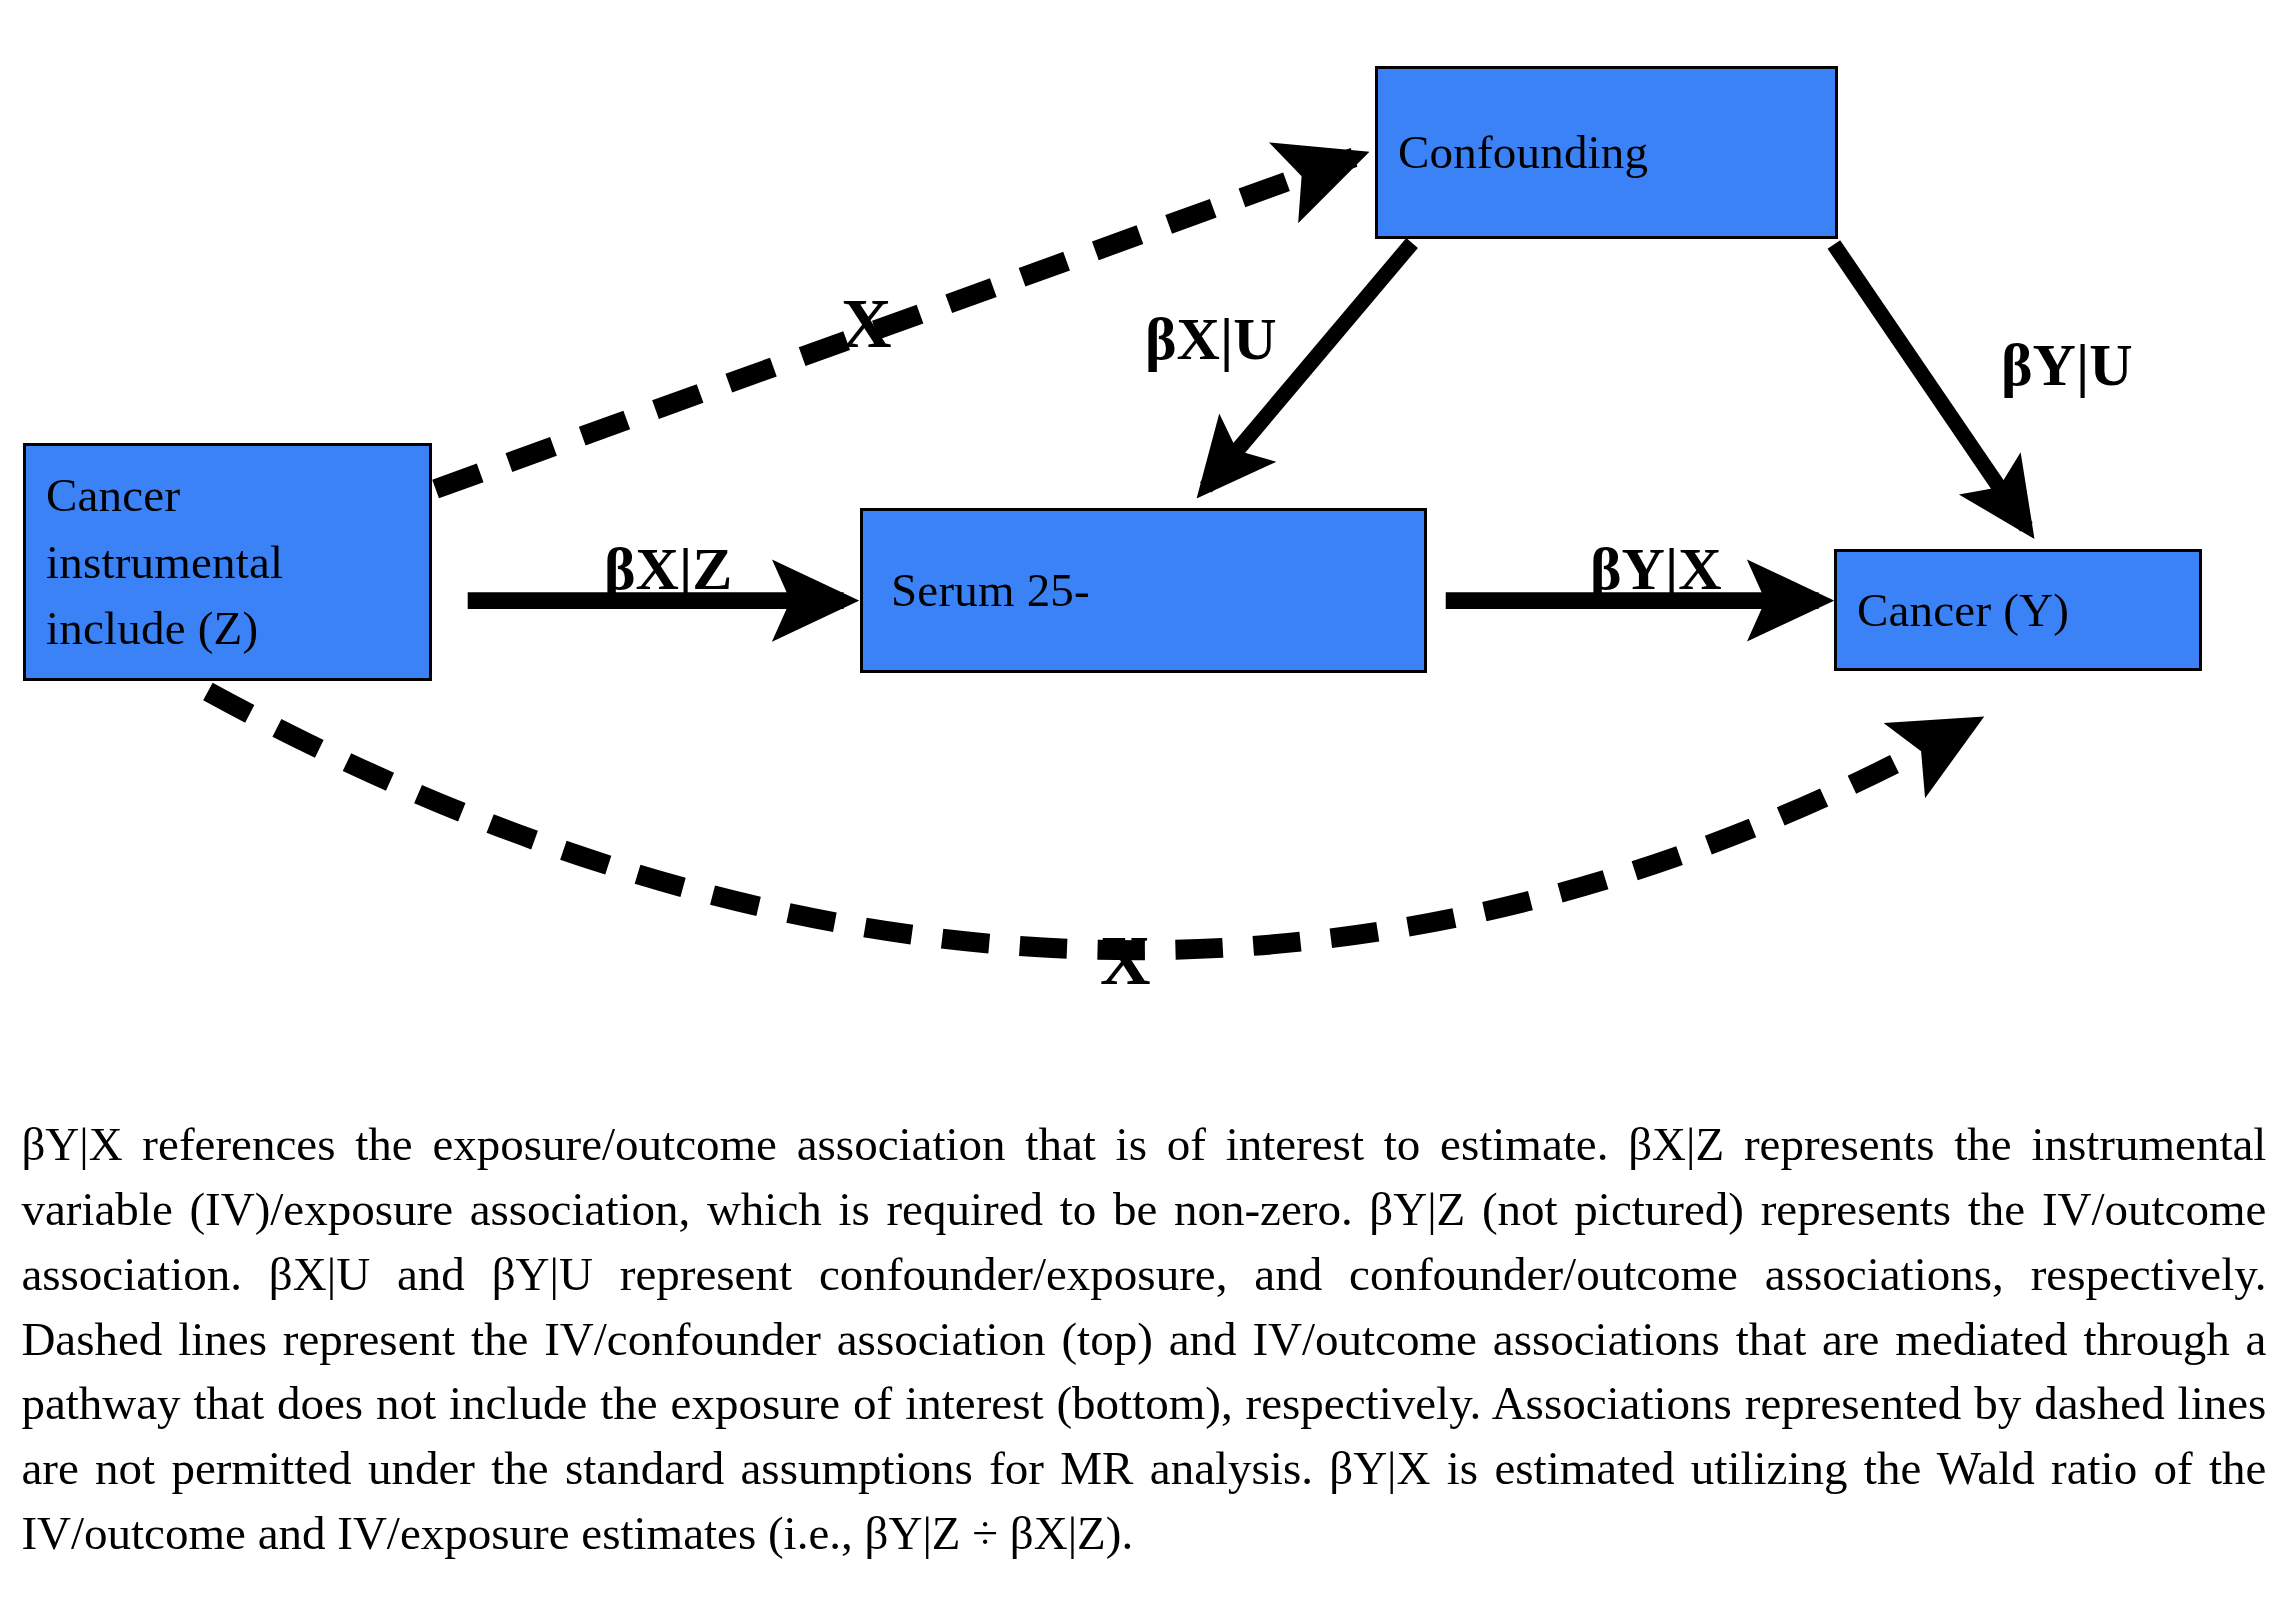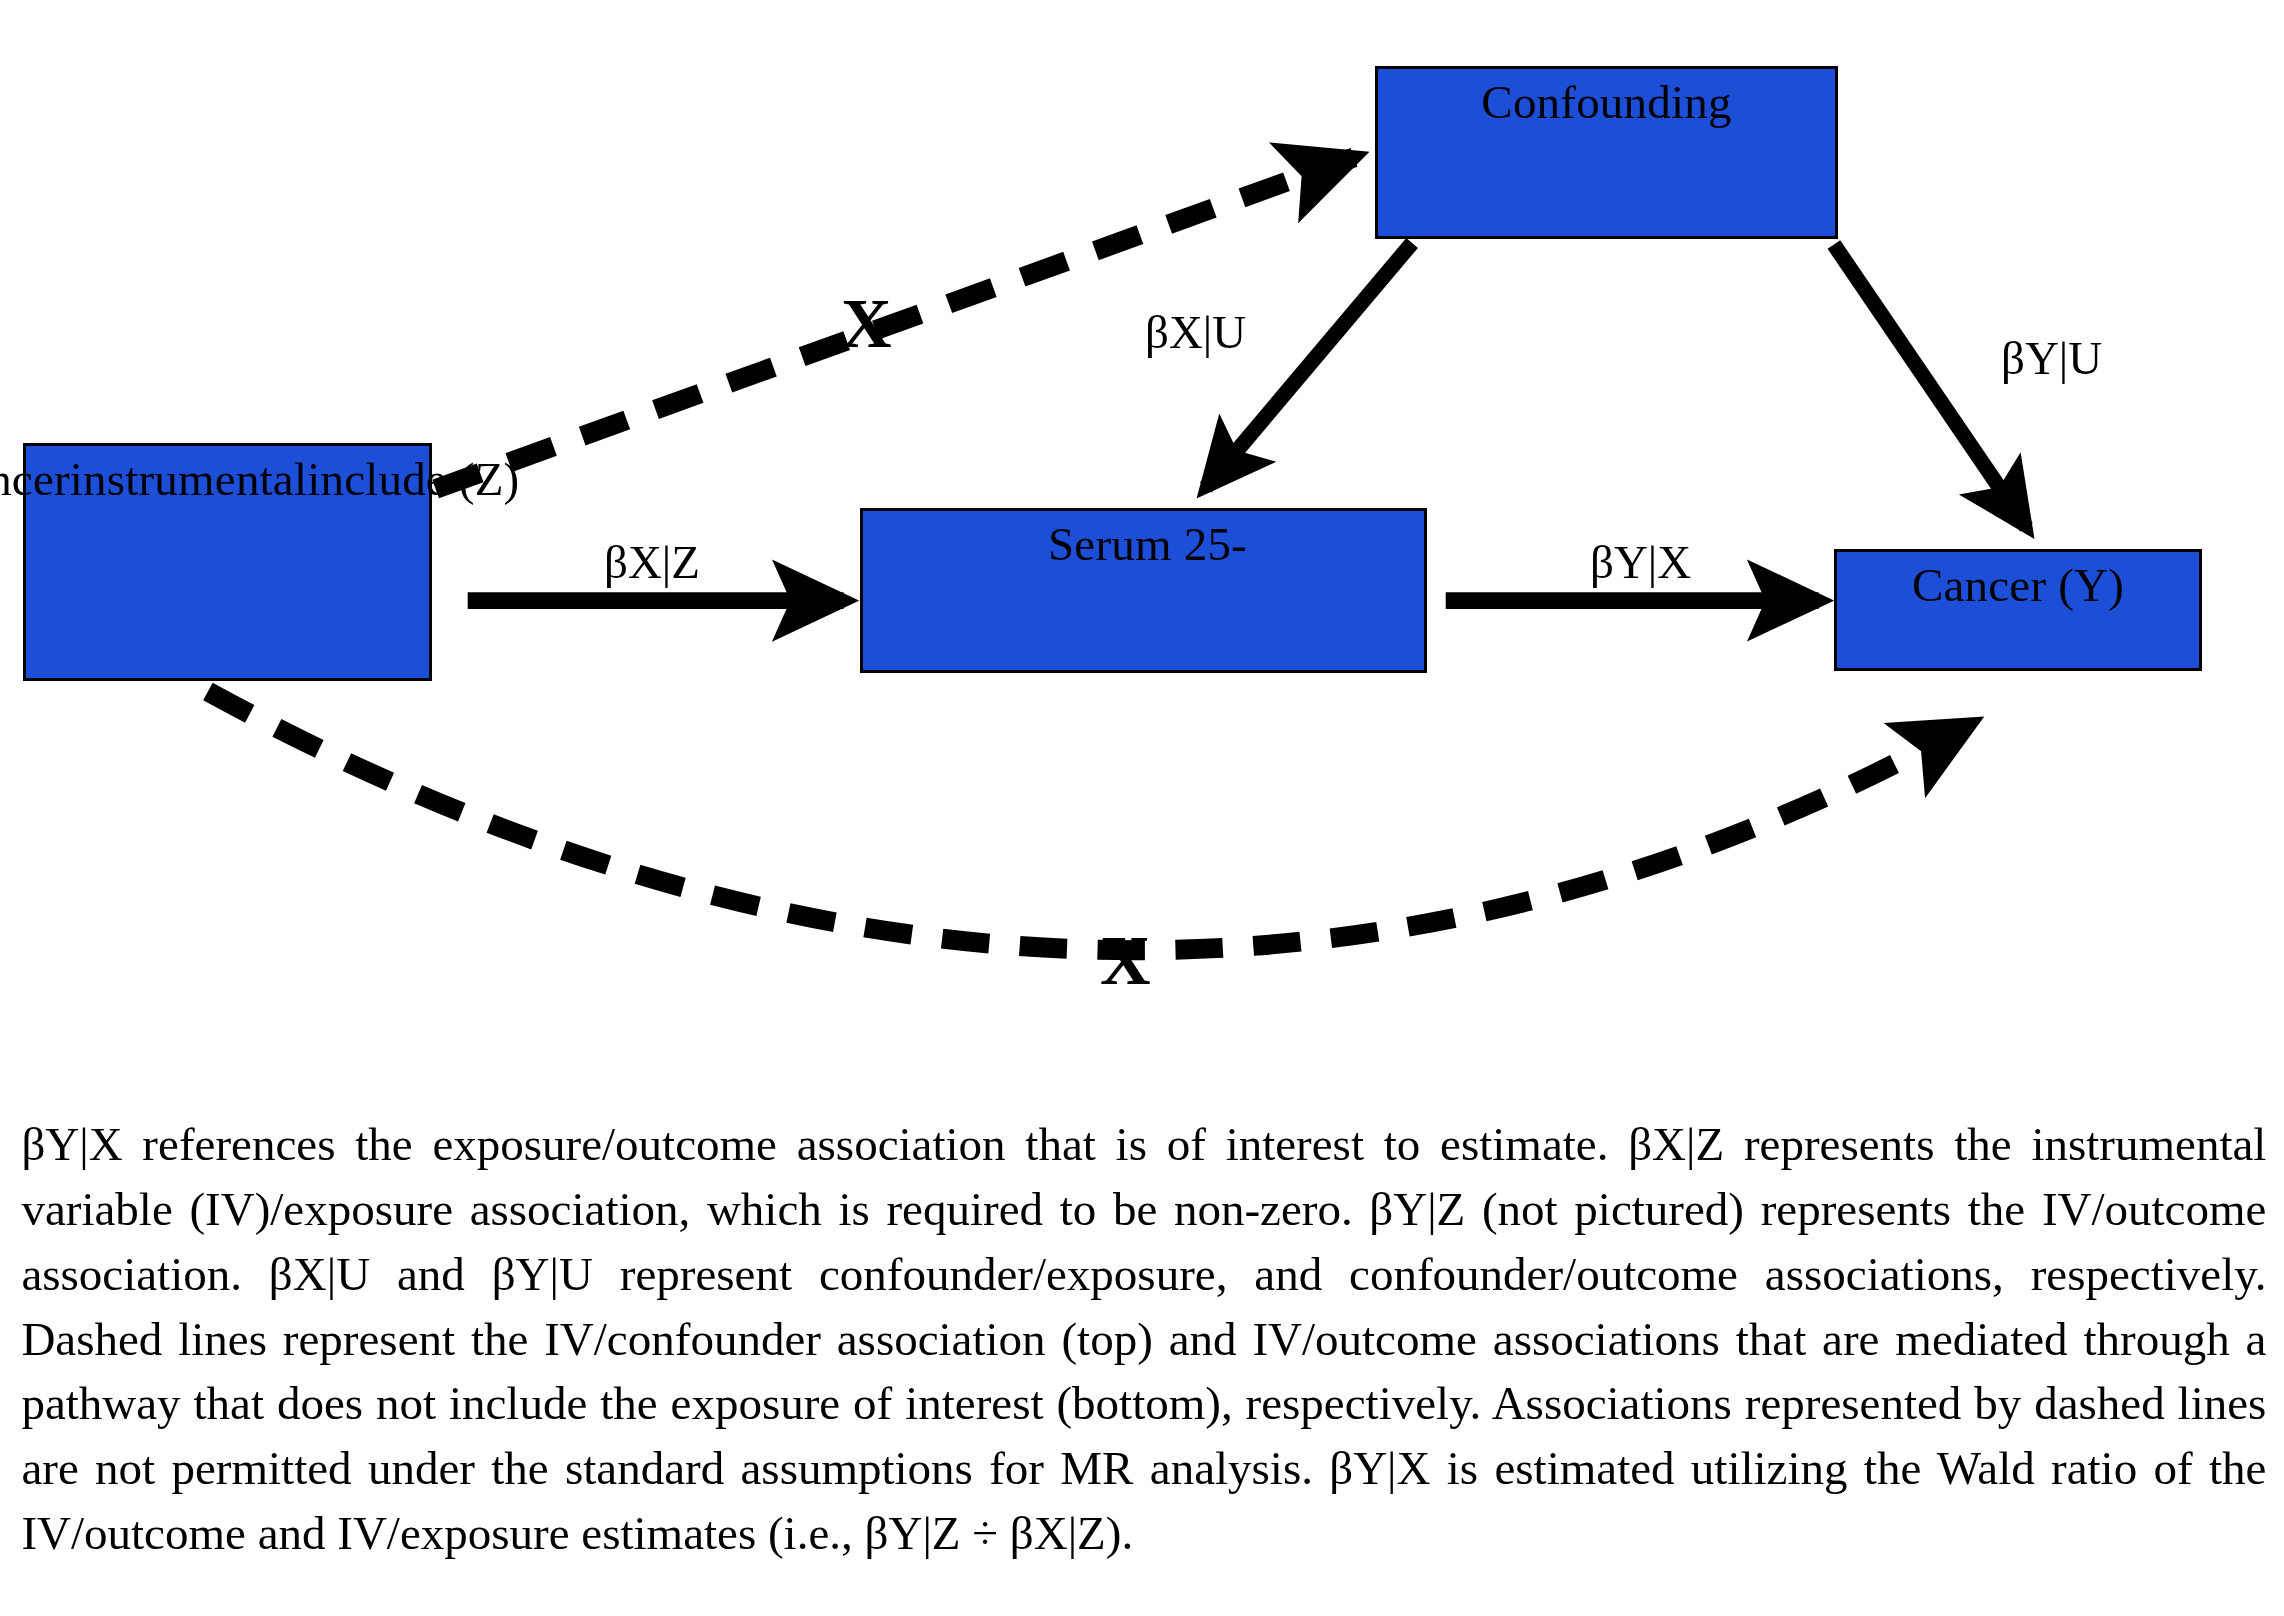--- a/index.html
+++ b/index.html
@@ -34,46 +34,47 @@
   #diagram-svg {
     position: absolute;
     left: 0; top: 0;
     width: 2284px;
     height: 1085px;
   }
 
   .node-box {
     position: absolute;
     border: 3.8px solid #000000;
-    background: #1d4ed8;
+    background: #3b82f6;
     display: flex;
-    flex-direction: row;
+    flex-direction: column;
     justify-content: center;
     padding: 0 20px;
     z-index: 5;
   }
   .node-box .node-line {
     font-size: 47px;
     line-height: 1.42;
     white-space: nowrap;
     letter-spacing: 0.2px;
   }
 
   #node-u  { left: 1375px; top: 66px;  width: 463px; height: 173px; }
   #node-z  { left: 23px;   top: 443px; width: 409px; height: 238px; }
   #node-x  { left: 860px; top: 508px; width: 567px; height: 165px; padding-left: 28px; }
   #node-y  { left: 1834px; top: 549px; width: 368px; height: 122px; }
 
   
   .edge-label {
     position: absolute;
-    font-size: 47px;
+    font-size: 60px;
     line-height: 1;
     white-space: nowrap;
     z-index: 6;
+    font-weight: bold;
   }
   #label-bxz { left: 604px;  top: 539px; }
   #label-bxu { left: 1145px; top: 309px; }
   #label-byu { left: 2001px; top: 335px; }
   #label-byx { left: 1542px; top: 539px; margin-left: 48px; }
 
   
   .blocker-x {
     position: absolute;
     font-size: 70px;

